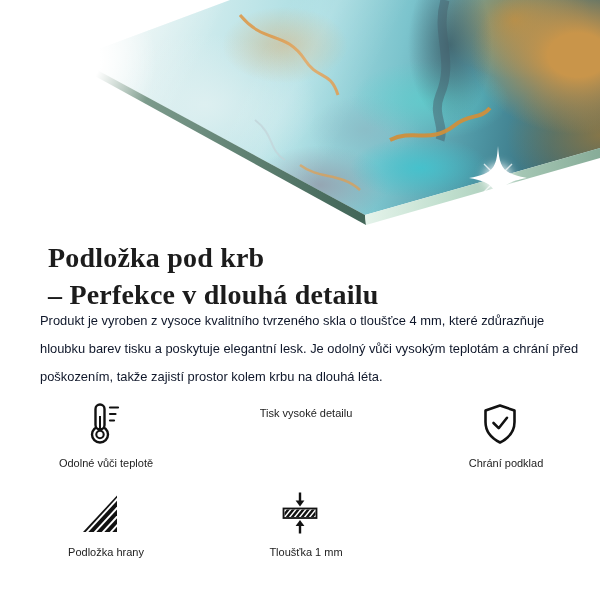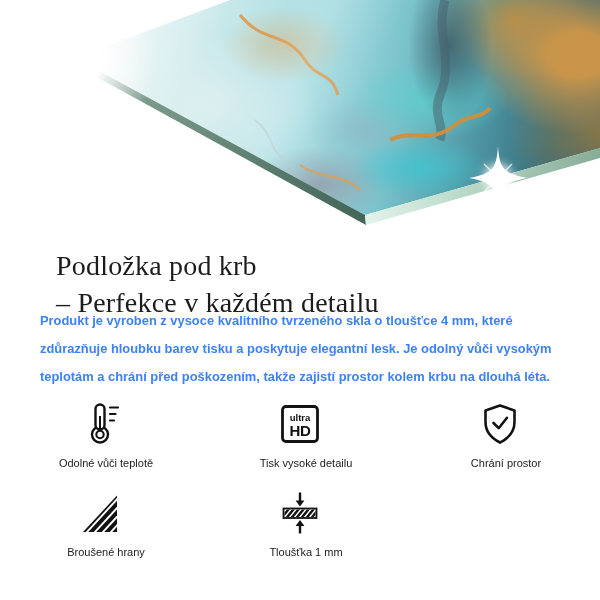--- a/index.html
+++ b/index.html
@@ -41,27 +41,27 @@
     clip-path:polygon(365px 215px,600px 148px,600px 158px,366px 225px);
     background:linear-gradient(92deg,#27463c 0%,#5d826f 18%,#cfe7d8 40%,#f6fdf8 55%,#bfdecd 75%,#86ab97 100%);
   }
   .hero-fade{
     position:absolute;inset:0;pointer-events:none;
     background:radial-gradient(circle 120px at 70px 60px, rgba(255,255,255,1) 25%, rgba(255,255,255,0) 72%);
   }
   .sparkle{position:absolute;left:458px;top:138px;width:80px;height:80px;}
   
   .page-title{
-    position:absolute;left:40px;top:231px;margin:16px;
-    font-family:"Liberation Serif",serif;font-weight:400;
+    position:absolute;left:40px;top:231px;margin:8px;
+    font-family:"Liberation Serif",serif;font-weight:700;
     font-size:28px;line-height:37px;color:#1c1c1c;letter-spacing:0.2px;
   }
   .product-description{
     position:absolute;left:40px;top:307px;width:543px;margin:0;
-    font-size:12.9px;line-height:28px;color:#3b82f6;font-weight:bold;
+    font-size:12.9px;line-height:28px;color:#0f172a;
   }
   
   .features{
     position:absolute;left:0;top:399px;width:600px;
     display:grid;grid-template-columns:repeat(3,200px);
   }
   .feature{display:flex;flex-direction:column;align-items:center;height:89px;}
   .icon-box{height:50px;display:flex;align-items:center;justify-content:center;}
   .feature-label{margin-top:8px;font-size:11px;color:#222222;margin-left:12px;}
   .ico{display:block;}
@@ -92,21 +92,21 @@
         </filter>
       </defs>
     <circle cx="40" cy="40" r="14" fill="#ffffff" opacity="0.85" filter="url(#sgl)"></circle>
     <path d="M26 26 L54 54 M54 26 L26 54" stroke="rgba(255,255,255,0.75)" stroke-width="1.4"></path>
     <path d="M40 8 C41.6 30 44.5 35.5 69 40 C44.5 44.5 41.6 50 40 72 C38.4 50 35.5 44.5 11 40 C35.5 35.5 38.4 30 40 8 Z" fill="#ffffff"></path>
   </svg>
 </div>
 
 <h1 class="page-title">
   <span>Podložka pod krb</span><br>
-  <span>– Perfekce v každém detailu</span>
+  <span>– Perfekce v dlouhá detailu</span>
 </h1>
 
 <p class="product-description">Produkt je vyroben z vysoce kvalitního tvrzeného skla o tloušťce 4 mm, které zdůrazňuje hloubku barev tisku a poskytuje elegantní lesk. Je odolný vůči vysokým teplotám a chrání před poškozením, takže zajistí prostor kolem krbu na dlouhá léta.</p>
 
 <div class="features">
 
   <div class="feature">
     <div class="icon-box">
       <svg class="ico" width="46" height="46" viewBox="0 0 46 46">
         <circle cx="23" cy="33.5" r="8" fill="none" stroke="#121212" stroke-width="2.4"></circle>
@@ -115,59 +115,52 @@
         <circle cx="23" cy="33.5" r="3.7" fill="none" stroke="#121212" stroke-width="2.1"></circle>
         <line x1="33" y1="6.5" x2="41" y2="6.5" stroke="#121212" stroke-width="2.2" stroke-linecap="round"></line>
         <line x1="33" y1="13" x2="38.5" y2="13" stroke="#121212" stroke-width="2.2" stroke-linecap="round"></line>
         <line x1="33" y1="19.5" x2="37" y2="19.5" stroke="#121212" stroke-width="2.2" stroke-linecap="round"></line>
       </svg>
     </div>
     <div class="feature-label">Odolné vůči teplotě</div>
   </div>
 
   <div class="feature">
-    <div class="icon-box">
-      <svg class="ico" width="46" height="46" viewBox="0 0 46 46">
-        <rect x="5.5" y="5.5" width="35" height="35" rx="3.5" fill="none" stroke="#121212" stroke-width="2.8"></rect>
-        <text class="badge-text" x="23" y="19.5" text-anchor="middle" font-size="9.5">ultra</text>
-        <text class="badge-text" x="23" y="34.5" text-anchor="middle" font-size="15" letter-spacing="-0.3">HD</text>
-      </svg>
-    </div>
     <div class="feature-label">Tisk vysoké detailu</div>
   </div>
 
   <div class="feature">
     <div class="icon-box">
       <svg class="ico" width="46" height="46" viewBox="0 0 46 46">
         <path d="M23 4.5 L37.5 9.5 V21 C37.5 30.5 32 37 23 41.5 C14 37 8.5 30.5 8.5 21 V9.5 Z" fill="none" stroke="#121212" stroke-width="2.6" stroke-linejoin="round"></path>
         <path d="M16.5 22 L21.7 27.2 L30 16.8" fill="none" stroke="#121212" stroke-width="2.6" stroke-linecap="round" stroke-linejoin="round"></path>
       </svg>
     </div>
-    <div class="feature-label">Chrání prostor</div>
+    <div class="feature-label">Chrání podklad</div>
   </div>
 
 
   <div class="feature">
     <div class="icon-box">
       <svg class="ico" width="46" height="46" viewBox="0 0 46 46">
         <defs>
             <clipPath id="bevclip">
               <path d="M6 42 L40 5.5 L40 42 Z"></path>
             </clipPath>
           </defs>
         <g clip-path="url(#bevclip)" stroke="#121212" stroke-width="4">
           <line x1="0.5" y1="48" x2="44.5" y2="0"></line>
           <line x1="8.5" y1="48" x2="52.5" y2="0"></line>
           <line x1="16.5" y1="48" x2="60.5" y2="0"></line>
           <line x1="24.5" y1="48" x2="68.5" y2="0"></line>
           <line x1="32.5" y1="48" x2="76.5" y2="0"></line>
         </g>
       </svg>
     </div>
-    <div class="feature-label">Broušené hrany</div>
+    <div class="feature-label">Podložka hrany</div>
   </div>
 
   <div class="feature">
     <div class="icon-box">
       <svg class="ico" width="46" height="46" viewBox="0 0 46 46">
         <defs>
             <clipPath id="barclip">
               <rect x="7.5" y="19.5" width="31" height="7.5"></rect>
             </clipPath>
           </defs>

